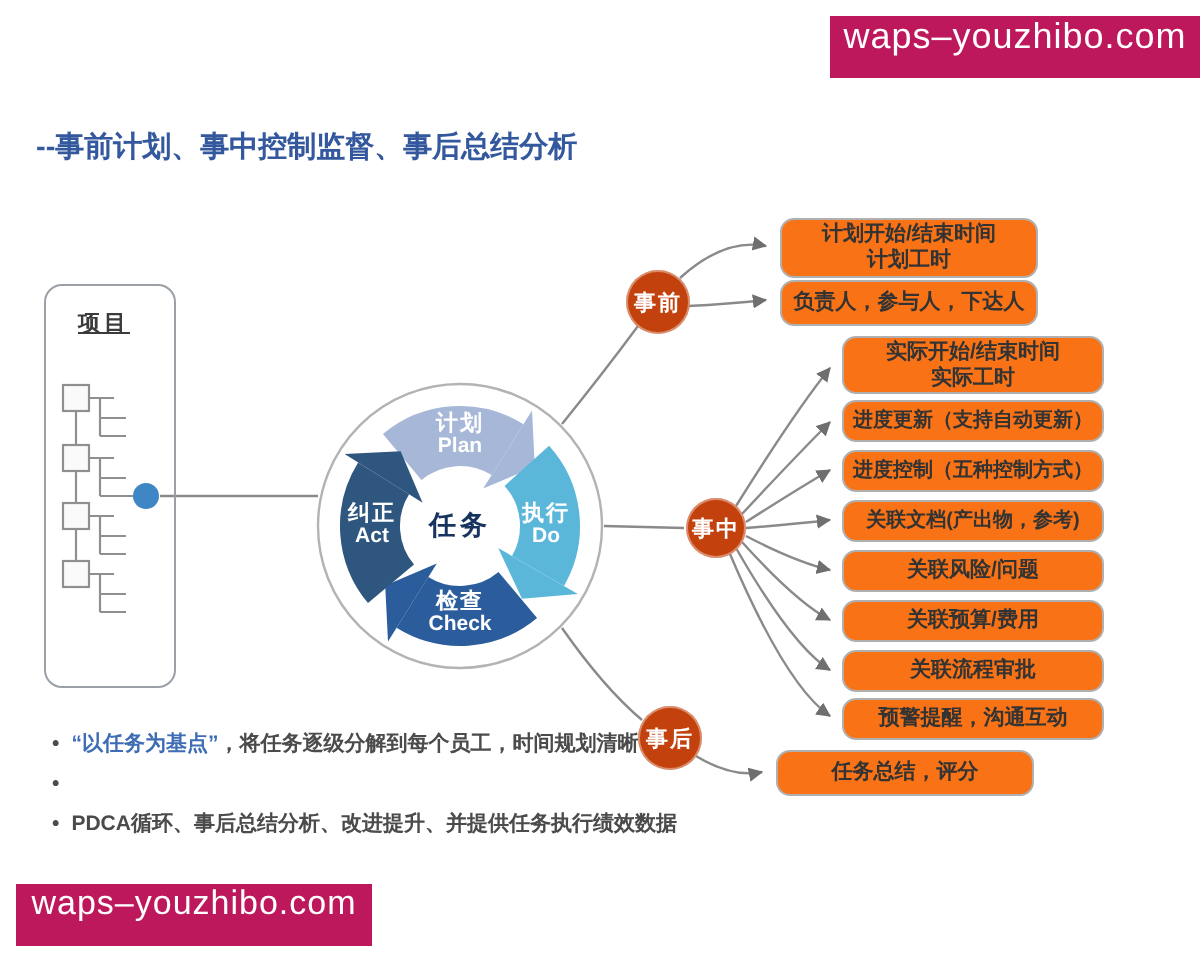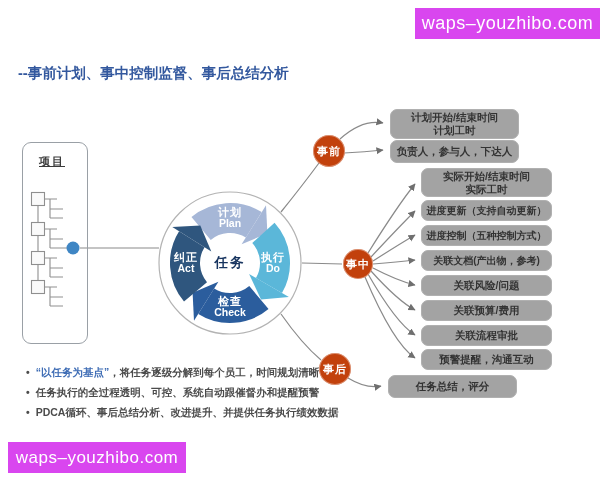--- a/index.html
+++ b/index.html
@@ -1,22 +1,22 @@
 <!DOCTYPE html>
 <html><head>
 <meta charset="utf-8">
 <style>
   html,body{margin:0;padding:0;}
   body{
     width:600px;height:480px;position:relative;background:#ffffff;
     font-family:"Liberation Sans","DejaVu Sans",sans-serif;overflow:hidden;
   }
   .banner{
-    position:absolute;background:#d946ef;color:#fff;
-    display:flex;align-items:center;justify-content:center;
+    position:absolute;background:#be185d;color:#fff;
+    display:flex;justify-content:center;
     font-size:18px;letter-spacing:.5px;
   }
   #banner-top{left:415px;top:8px;width:185px;height:31px;}
   #banner-bottom{left:8px;top:442px;width:178px;height:31px;font-size:17px;}
   .title{
     position:absolute;left:18px;top:64px;color:#33589e;font-weight:bold;
     white-space:nowrap;display:flex;align-items:baseline;
   }
   .title .main{font-size:23px;letter-spacing:.5px;}
   .title .sub{font-size:14.5px;}
@@ -45,21 +45,21 @@
   .node{
     position:absolute;border-radius:50%;background:#c2410c;color:#fff;
     font-weight:bold;font-size:11px;letter-spacing:1px;z-index:4;
     display:flex;align-items:center;justify-content:center;
     box-shadow:0 0 0 1px rgba(255,255,255,.4) inset;
   }
   #node-before{left:313px;top:135px;width:32px;height:32px;}
   #node-during{left:343px;top:249px;width:30px;height:30px;}
   #node-after{left:319px;top:353px;width:32px;height:32px;}
   .rbox{
-    position:absolute;border:1.2px solid #b0b0b0;border-radius:7px;background:#a3a3a3;
+    position:absolute;border:1.2px solid #b0b0b0;border-radius:7px;background:#f97316;
     color:#333;font-weight:bold;font-size:10.5px;line-height:1.2;z-index:4;
     display:flex;flex-direction:column;align-items:center;justify-content:center;
     text-align:center;white-space:nowrap;
   }
   #b1{left:390px;top:109px;width:127px;height:28px;}
   #b2{left:390px;top:140px;width:127px;height:21px;}
   #b3{left:421px;top:168px;width:129px;height:27px;}
   #b4{left:421px;top:200px;width:129px;height:19px;font-size:10px;}
   #b5{left:421px;top:225px;width:129px;height:19px;font-size:10px;}
   #b6{left:421px;top:250px;width:129px;height:19px;font-size:10px;}
@@ -208,19 +208,18 @@
   <span>任务总结，评分</span>
 </div>
 
 <div class="bullets">
   <div class="bullet">
     <span class="dot">•</span>
     <span><span class="quote">“以任务为基点”</span><span>，将任务逐级分解到每个员工，时间规划清晰</span></span>
   </div>
   <div class="bullet">
     <span class="dot">•</span>
-    <span>任务执行的全过程透明、可控、系统自动跟催督办和提醒预警</span>
   </div>
   <div class="bullet">
     <span class="dot">•</span>
     <span>PDCA循环、事后总结分析、改进提升、并提供任务执行绩效数据</span>
   </div>
 </div>
 
 </body></html>

